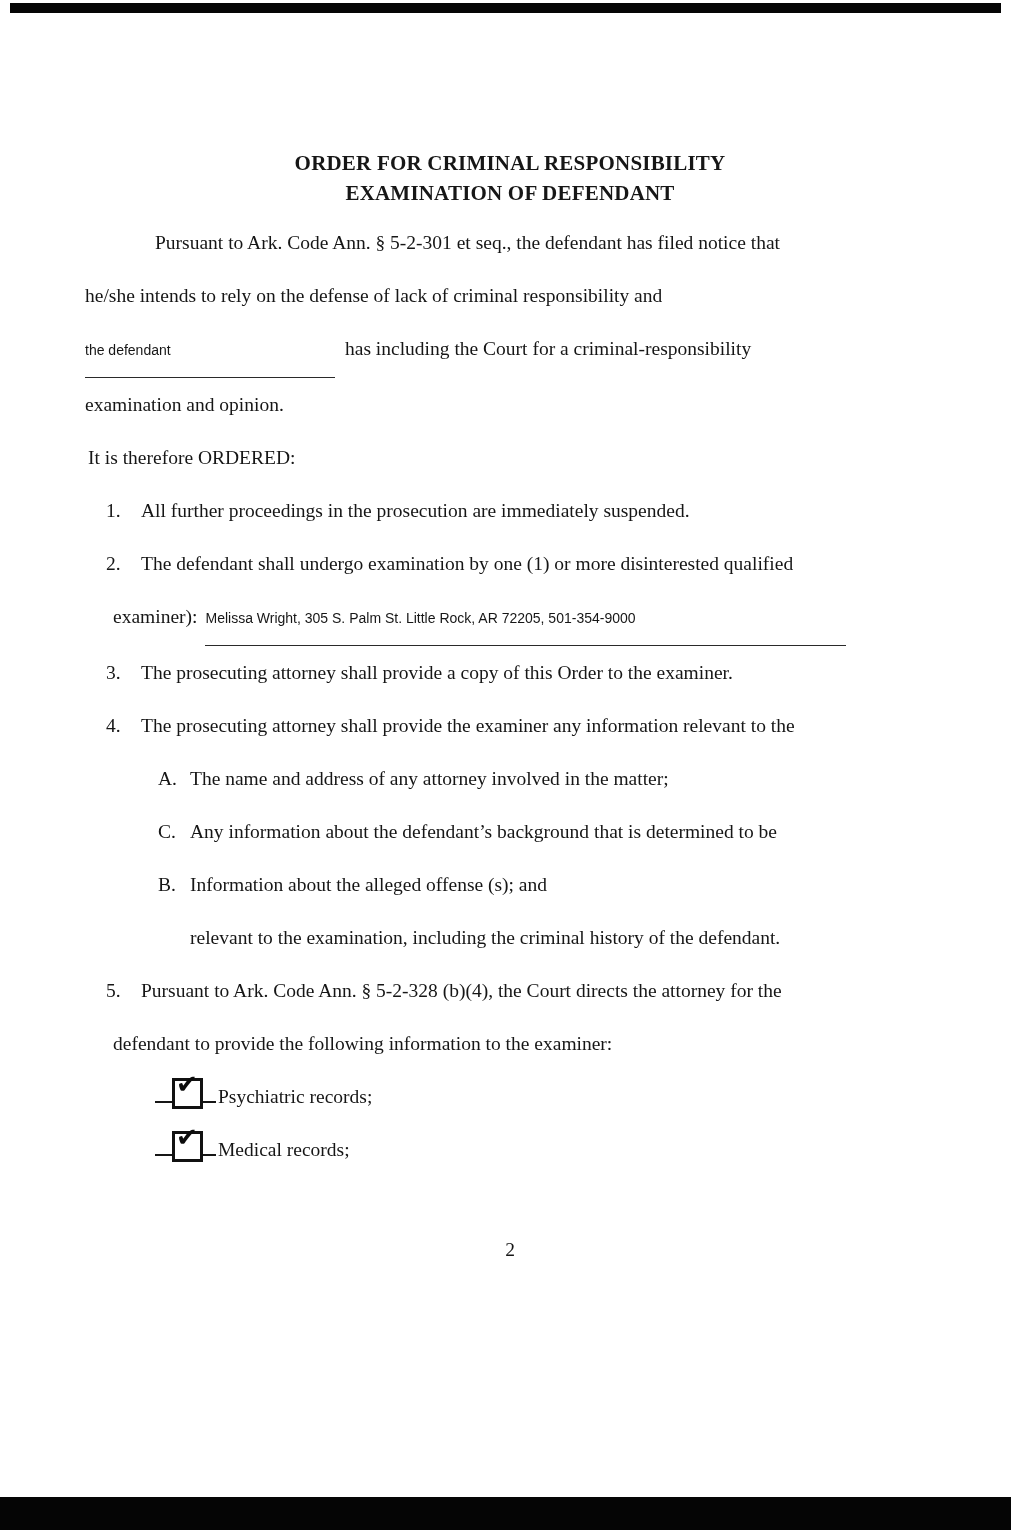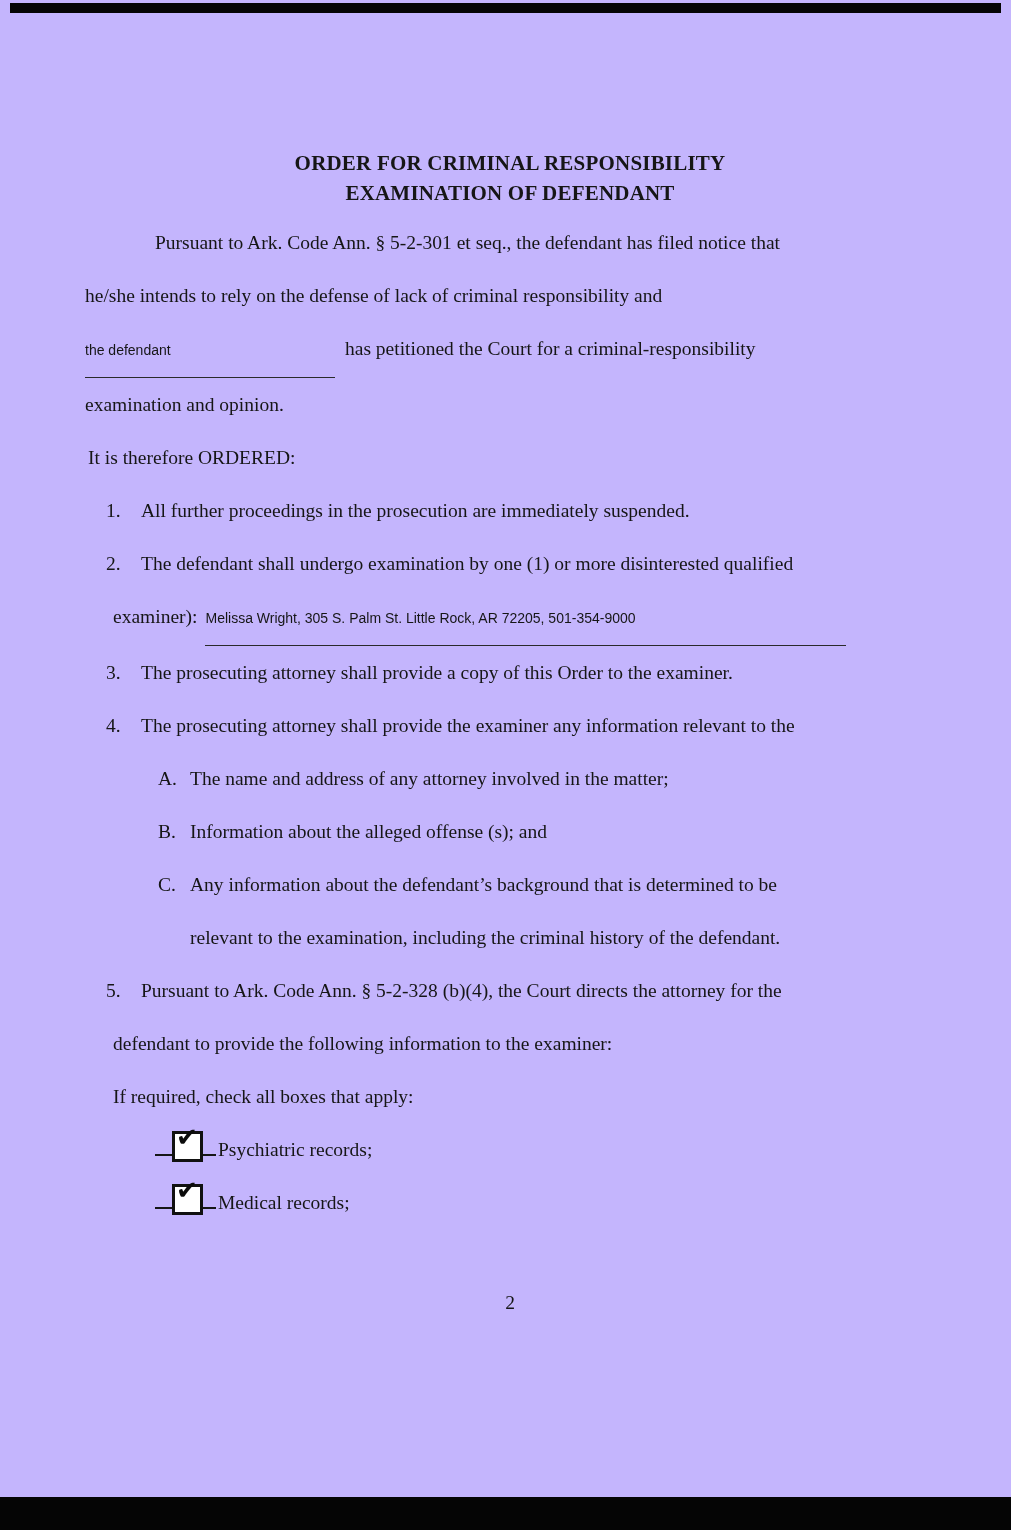--- a/index.html
+++ b/index.html
@@ -1,19 +1,19 @@
 <!DOCTYPE html>
 <html><head>
 <meta charset="utf-8">
 <style>
   html,body { margin:0; padding:0; background:#e8e8e8; }
   .page {
     position:relative;
     width:1011px; height:1530px;
-    background:#c4b5fd;
+    background:#ffffff;
     overflow:hidden;
     font-family:"Liberation Serif","DejaVu Serif",serif;
     color:#161616;
   }
   .scan-bar-top {
     position:absolute; top:3px; left:10px; right:10px; height:10px;
     background:#050505;
   }
   .scan-bar-bottom {
     position:absolute; bottom:0; left:0; right:0; height:33px;
@@ -97,45 +97,44 @@
     <h1 class="title">
       <span class="tline">ORDER FOR CRIMINAL RESPONSIBILITY</span>
       <span class="tline">EXAMINATION OF DEFENDANT</span>
     </h1>
 
     <div class="body">
 
       <span class="line indent-first">Pursuant to Ark. Code Ann. § 5-2-301 et seq., the defendant has filed notice that</span>
       <span class="line">he/she intends to rely on the defense of lack of criminal responsibility and</span>
       <span class="line">
-        <span class="fill-field field-petitioner"><span class="sans">the defendant</span></span><span>has petitioned the Court for a criminal-responsibility</span>
+        <span class="fill-field field-petitioner"><span class="sans">the defendant</span></span><span>has including the Court for a criminal-responsibility</span>
       </span>
       <span class="line">examination and opinion.</span>
 
       <span class="line l-ordered">It is therefore ORDERED:</span>
 
       <span class="line l-item"><span class="num">1.</span><span>All further proceedings in the prosecution are immediately suspended.</span></span>
 
       <span class="line l-item"><span class="num">2.</span><span>The defendant shall undergo examination by one (1) or more disinterested qualified</span></span>
       <span class="line l-cont">
         <span>examiner):</span><span class="fill-field field-examiner"><span class="sans">Melissa Wright, 305 S. Palm St. Little Rock, AR 72205, 501-354-9000</span></span>
       </span>
 
       <span class="line l-item"><span class="num">3.</span><span>The prosecuting attorney shall provide a copy of this Order to the examiner.</span></span>
 
       <span class="line l-item"><span class="num">4.</span><span>The prosecuting attorney shall provide the examiner any information relevant to the</span></span>
 
       <span class="line l-sub"><span class="subnum">A.</span><span>The name and address of any attorney involved in the matter;</span></span>
+      <span class="line l-sub"><span class="subnum">C.</span><span>Any information about the defendant’s background that is determined to be</span></span>
       <span class="line l-sub"><span class="subnum">B.</span><span>Information about the alleged offense (s); and</span></span>
-      <span class="line l-sub"><span class="subnum">C.</span><span>Any information about the defendant’s background that is determined to be</span></span>
       <span class="line l-subcont">relevant to the examination, including the criminal history of the defendant.</span>
 
       <span class="line l-item"><span class="num">5.</span><span>Pursuant to Ark. Code Ann. § 5-2-328 (b)(4), the Court directs the attorney for the</span></span>
       <span class="line l-cont">defendant to provide the following information to the examiner:</span>
-      <span class="line l-instruction">If required, check all boxes that apply:</span>
 
       <span class="line check-row">
         <span class="uline pre"></span><span class="checkbox"><span class="checkmark">✔</span></span><span class="uline post"></span><span class="check-label">Psychiatric records;</span>
       </span>
       <span class="line check-row">
         <span class="uline pre"></span><span class="checkbox"><span class="checkmark">✔</span></span><span class="uline post"></span><span class="check-label">Medical records;</span>
       </span>
 
     </div>
 

